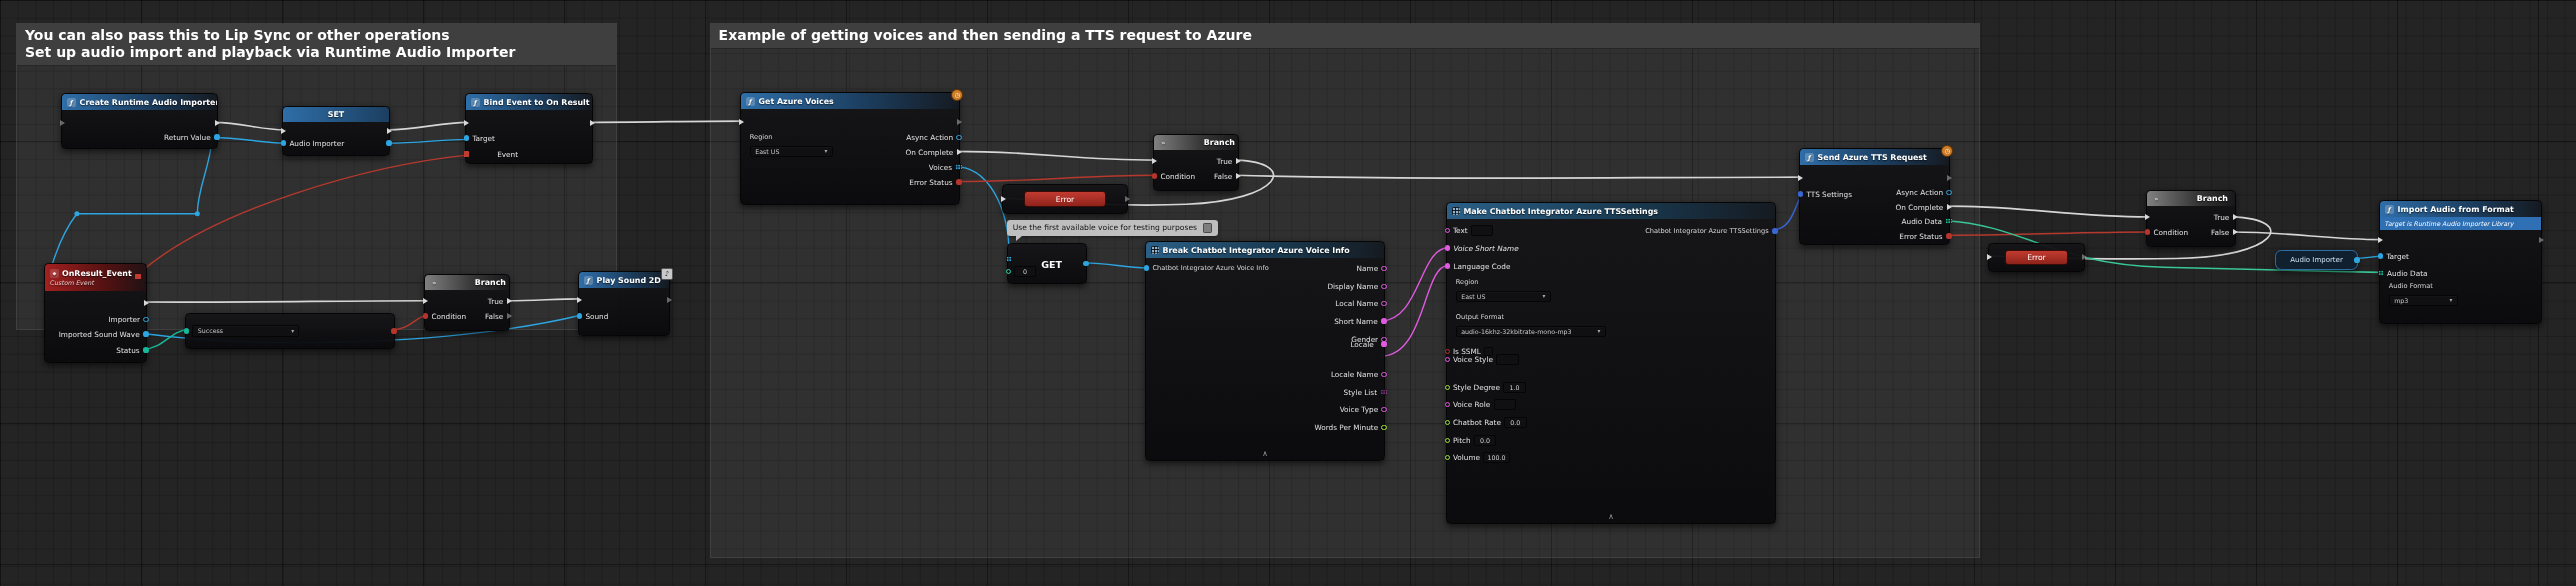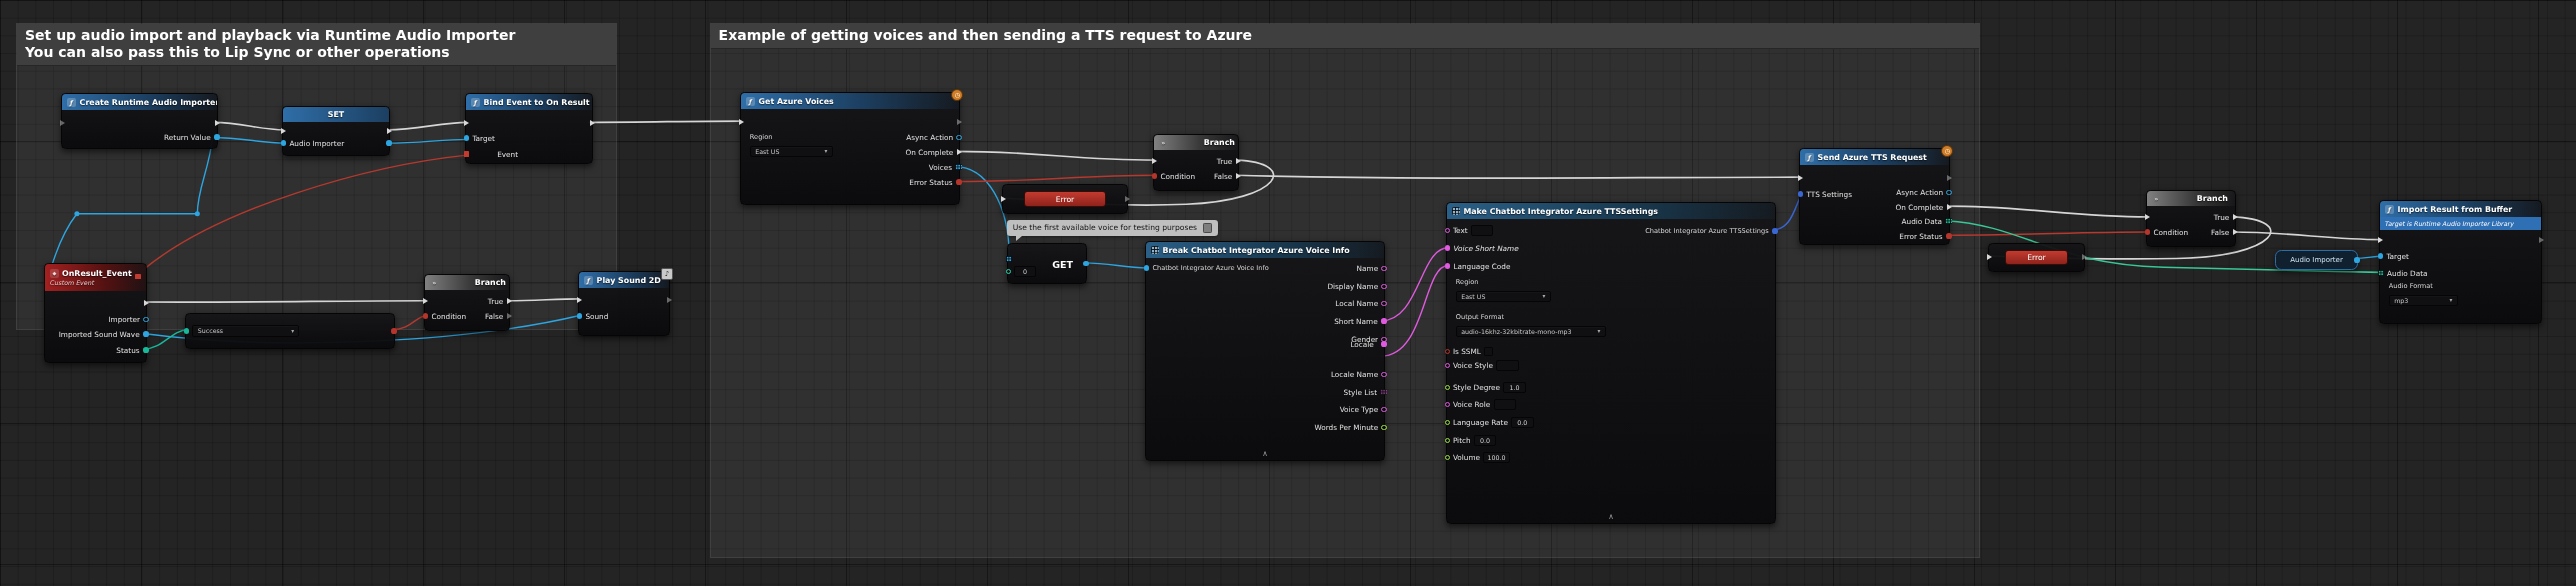--- a/index.html
+++ b/index.html
@@ -82,39 +82,39 @@
     font-size:6.3px;padding:0.6px 3.2px;min-width:14px;min-height:7.6px;text-align:center;}
   .cb{width:7px;height:7px;background:#101012;border:0.6px solid #050505;border-radius:1.3px;flex:none;}
   .chev{position:absolute;left:50%;bottom:2.5px;transform:translateX(-50%);
     color:#9a9a9a;font-size:7.6px;line-height:7.6px;}
   .chev::before{content:"∧";}
   .pill{position:absolute;left:17%;right:17%;top:5.7px;bottom:5.7px;
     background:linear-gradient(#c23b30,#8e231b);border:0.6px solid #3a0c08;border-radius:3.2px;
     display:flex;align-items:center;justify-content:center;font-weight:normal;font-size:7.6px;color:#fff;}
   .vget{display:flex;align-items:center;justify-content:center;font-size:7px;color:#cfe3f5;
     background:#10202e;border:0.6px solid #2e6da4;border-radius:6.3px;}
-  .gettxt{position:absolute;right:13px;top:50%;transform:translateY(-50%);
+  .gettxt{position:absolute;right:24px;top:50%;transform:translateY(-50%);
     font-size:9.5px;font-weight:bold;color:#fff;}
   .bubble{position:absolute;z-index:3;background:#bfbfbf;border-radius:3.2px;color:#151515;
     font-size:7.6px;padding:3.2px 5.7px;display:flex;align-items:center;gap:5.7px;
     box-shadow:0 1.3px 3.2px rgba(0,0,0,.4);white-space:nowrap;}
   .bubble::after{content:"";position:absolute;left:8.8px;bottom:-5px;width:0;height:0;
     border-style:solid;border-width:5px 6.3px 0 0;border-color:#bfbfbf transparent transparent transparent;}
   .bpin{width:7.6px;height:7.6px;background:#7e7e7e;border:0.6px solid #4a4a4a;border-radius:1.3px;flex:none;}
   .delabs{position:absolute;top:9.5px;right:5px;}
 </style>
 </head>
 <body>
 
 <div class="stage">
 
   <div class="comment" style="left:16.4px;top:23px;width:599px;height:305px;">
     <div class="chead" style="height:42px;box-sizing:border-box;">
+      <div>You can also pass this to Lip Sync or other operations</div>
       <div>Set up audio import and playback via Runtime Audio Importer</div>
-      <div>You can also pass this to Lip Sync or other operations</div>
     </div>
   </div>
   <div class="comment" style="left:710px;top:23px;width:1268px;height:533px;">
     <div class="chead" style="height:24.6px;box-sizing:border-box;">
       <div>Example of getting voices and then sending a TTS request to Azure</div>
     </div>
   </div>
 
   <svg class="wires" width="2576" height="587" viewBox="0 0 4086 931">
     <g stroke="#d6d6d6" stroke-width="2.6">
@@ -474,38 +474,38 @@
     <div class="row L" style="top:122px;left:8.8px;">
       <span class="dd" style="width:150px;">
         <span>audio-16khz-32kbitrate-mono-mp3</span>
       </span>
     </div>
     <div class="row L" style="top:142px;">
       <span class="pd c-bool hollow"></span>
       <span class="lbl">Is SSML</span>
       <span class="cb"></span>
     </div>
-    <div class="row L" style="top:156px;">
+    <div class="row L" style="top:150px;">
       <span class="pd c-str hollow"></span>
       <span class="lbl">Voice Style</span>
       <span class="vb"></span>
     </div>
     <div class="row L" style="top:178px;">
       <span class="pd c-float hollow"></span>
       <span class="lbl">Style Degree</span>
       <span class="vb">1.0</span>
     </div>
     <div class="row L" style="top:195px;">
       <span class="pd c-str hollow"></span>
       <span class="lbl">Voice Role</span>
       <span class="vb"></span>
     </div>
     <div class="row L" style="top:213px;">
       <span class="pd c-float hollow"></span>
-      <span class="lbl">Language Rate</span>
+      <span class="lbl">Chatbot Rate</span>
       <span class="vb">0.0</span>
     </div>
     <div class="row L" style="top:231px;">
       <span class="pd c-float hollow"></span>
       <span class="lbl">Pitch</span>
       <span class="vb">0.0</span>
     </div>
     <div class="row L" style="top:248px;">
       <span class="pd c-float hollow"></span>
       <span class="lbl">Volume</span>
@@ -583,21 +583,21 @@
   <div class="node vget" style="left:2275px;top:250px;width:81px;height:17.7px;">
     <span>Audio Importer</span>
     <div class="row R" style="top:2.5px;">
         <span class="pd c-obj"></span>
       </div>
   </div>
 
   <div class="node" style="left:2379px;top:200px;width:161px;height:122px;">
     <div class="hd hd-fn">
       <span class="ic ic-f"></span>
-      <span>Import Result from Buffer</span>
+      <span>Import Audio from Format</span>
     </div>
     <div class="subt">Target is Runtime Audio Importer Library</div>
     <div class="row L" style="top:33px;">
         <span class="px"></span>
       </div>
     <div class="row R" style="top:33px;">
         <span class="px off"></span>
       </div>
     <div class="row L" style="top:49px;">
       <span class="pd c-obj"></span>

